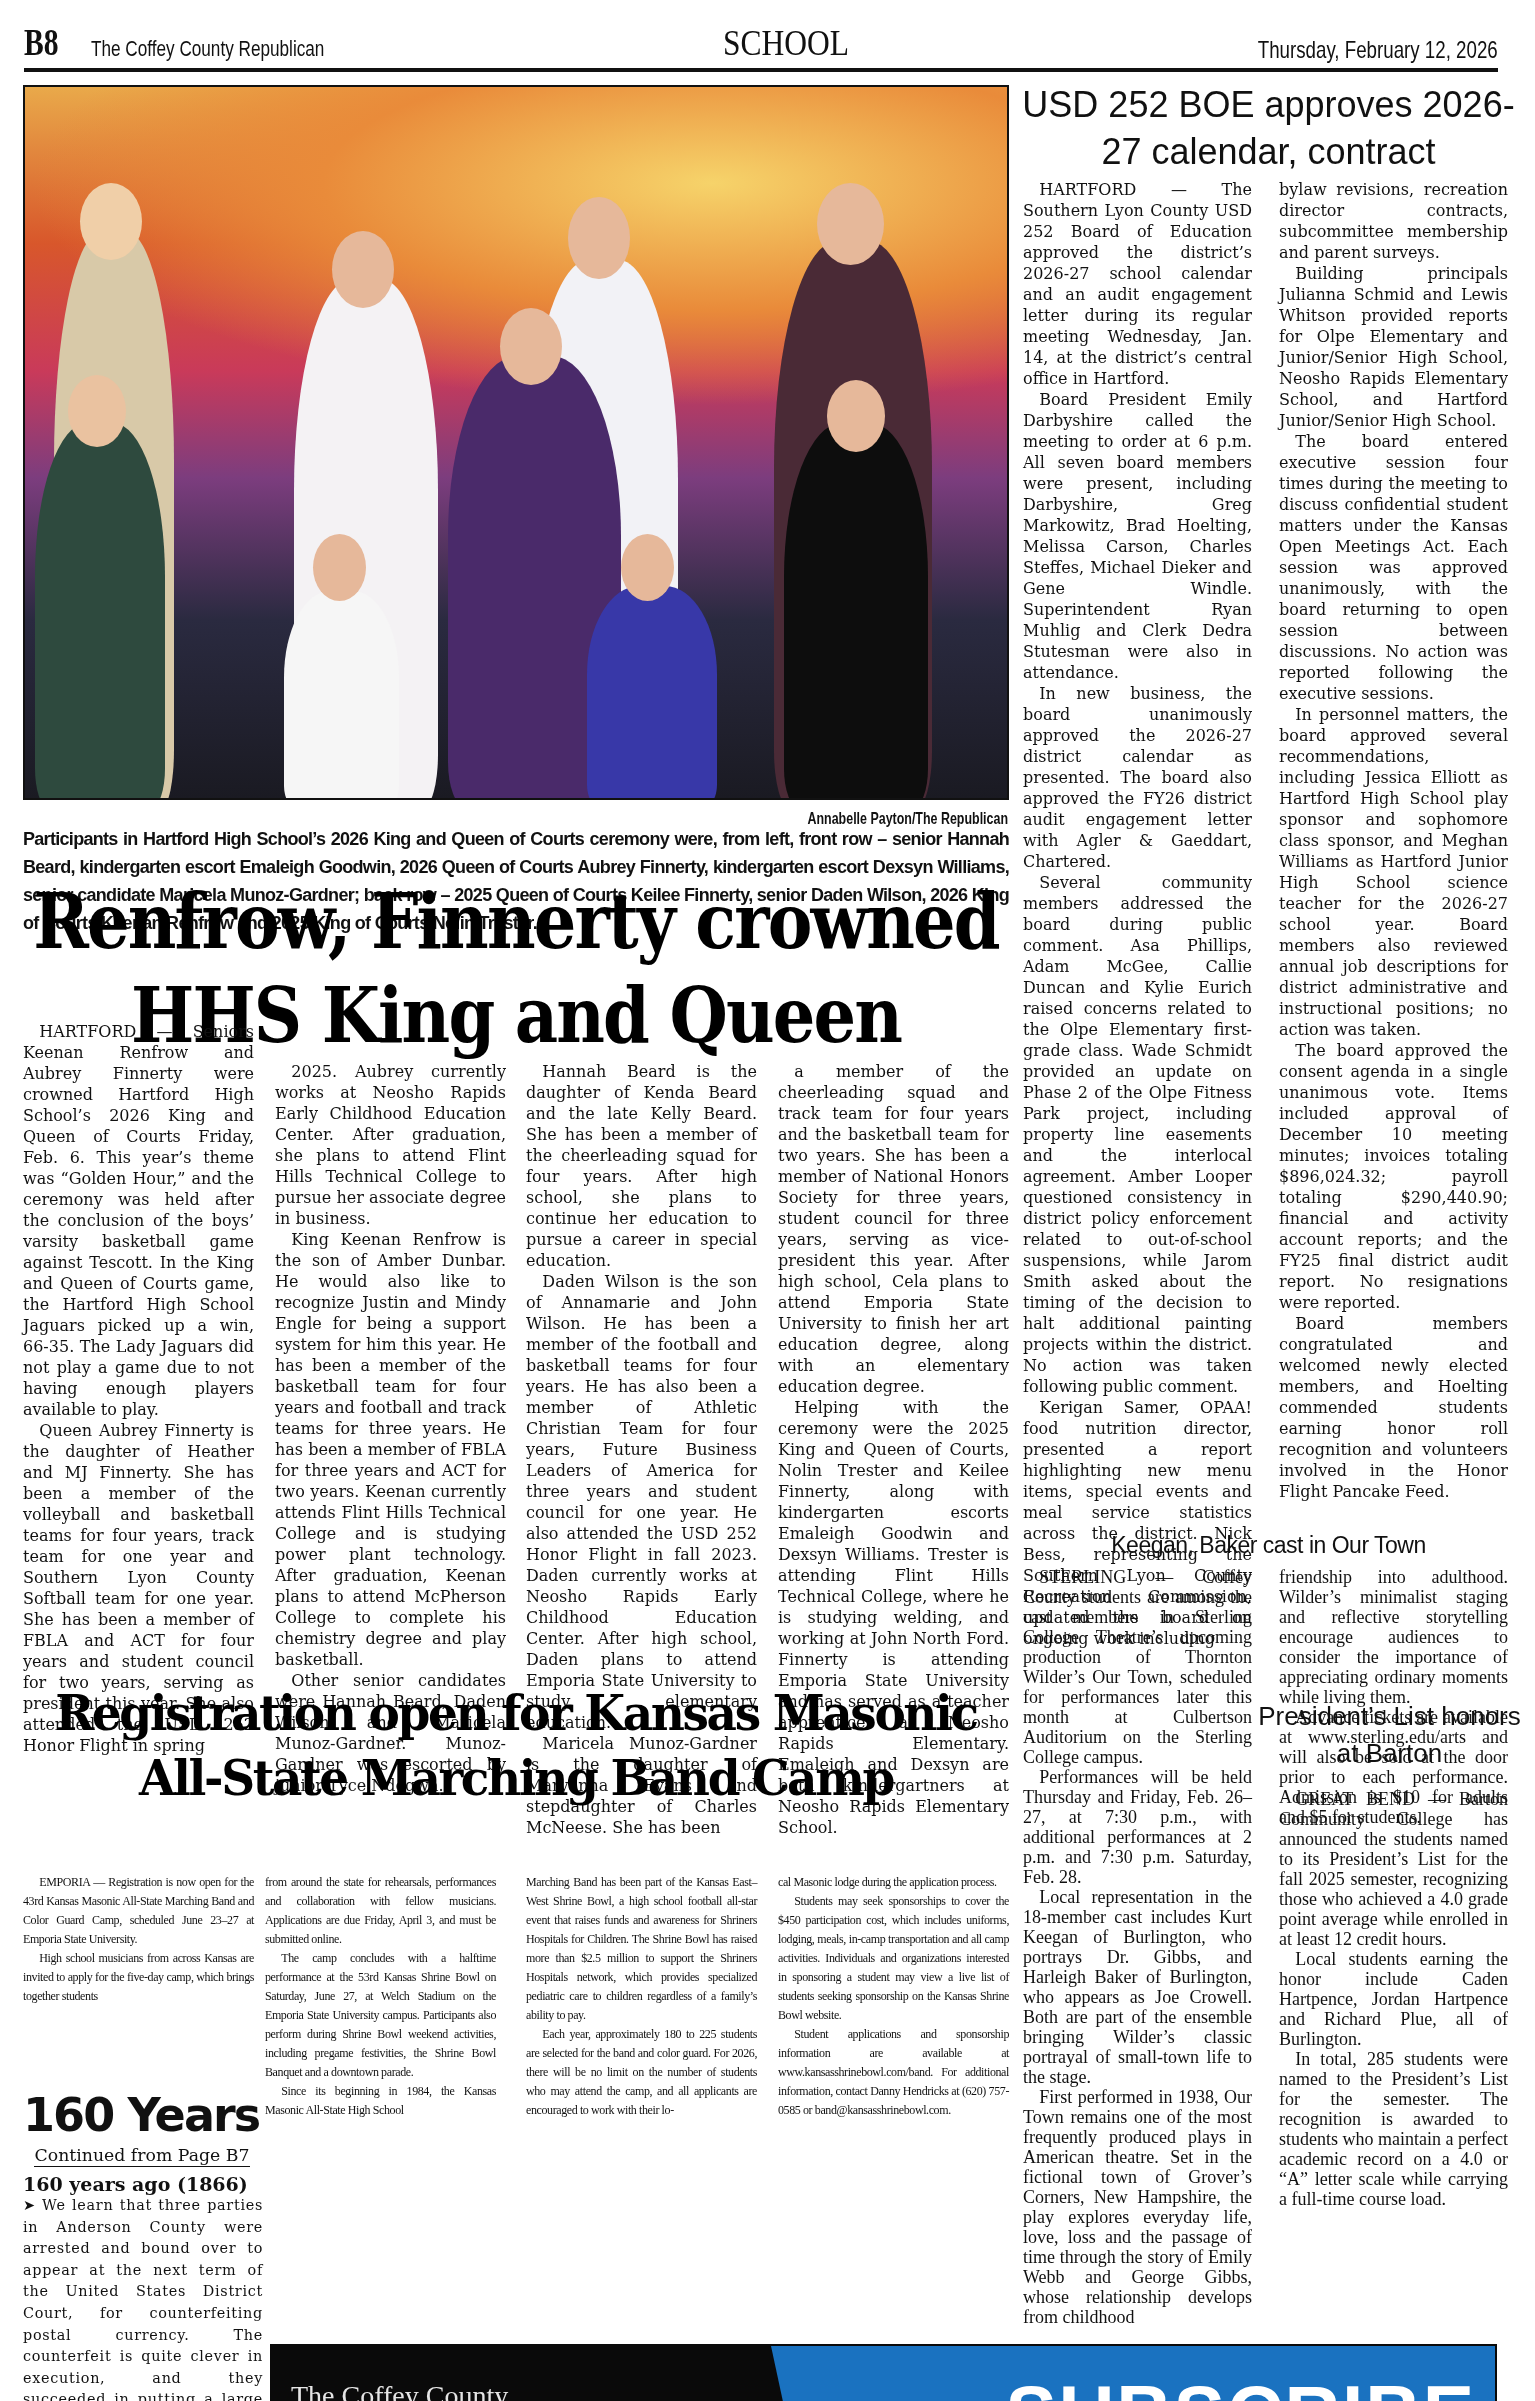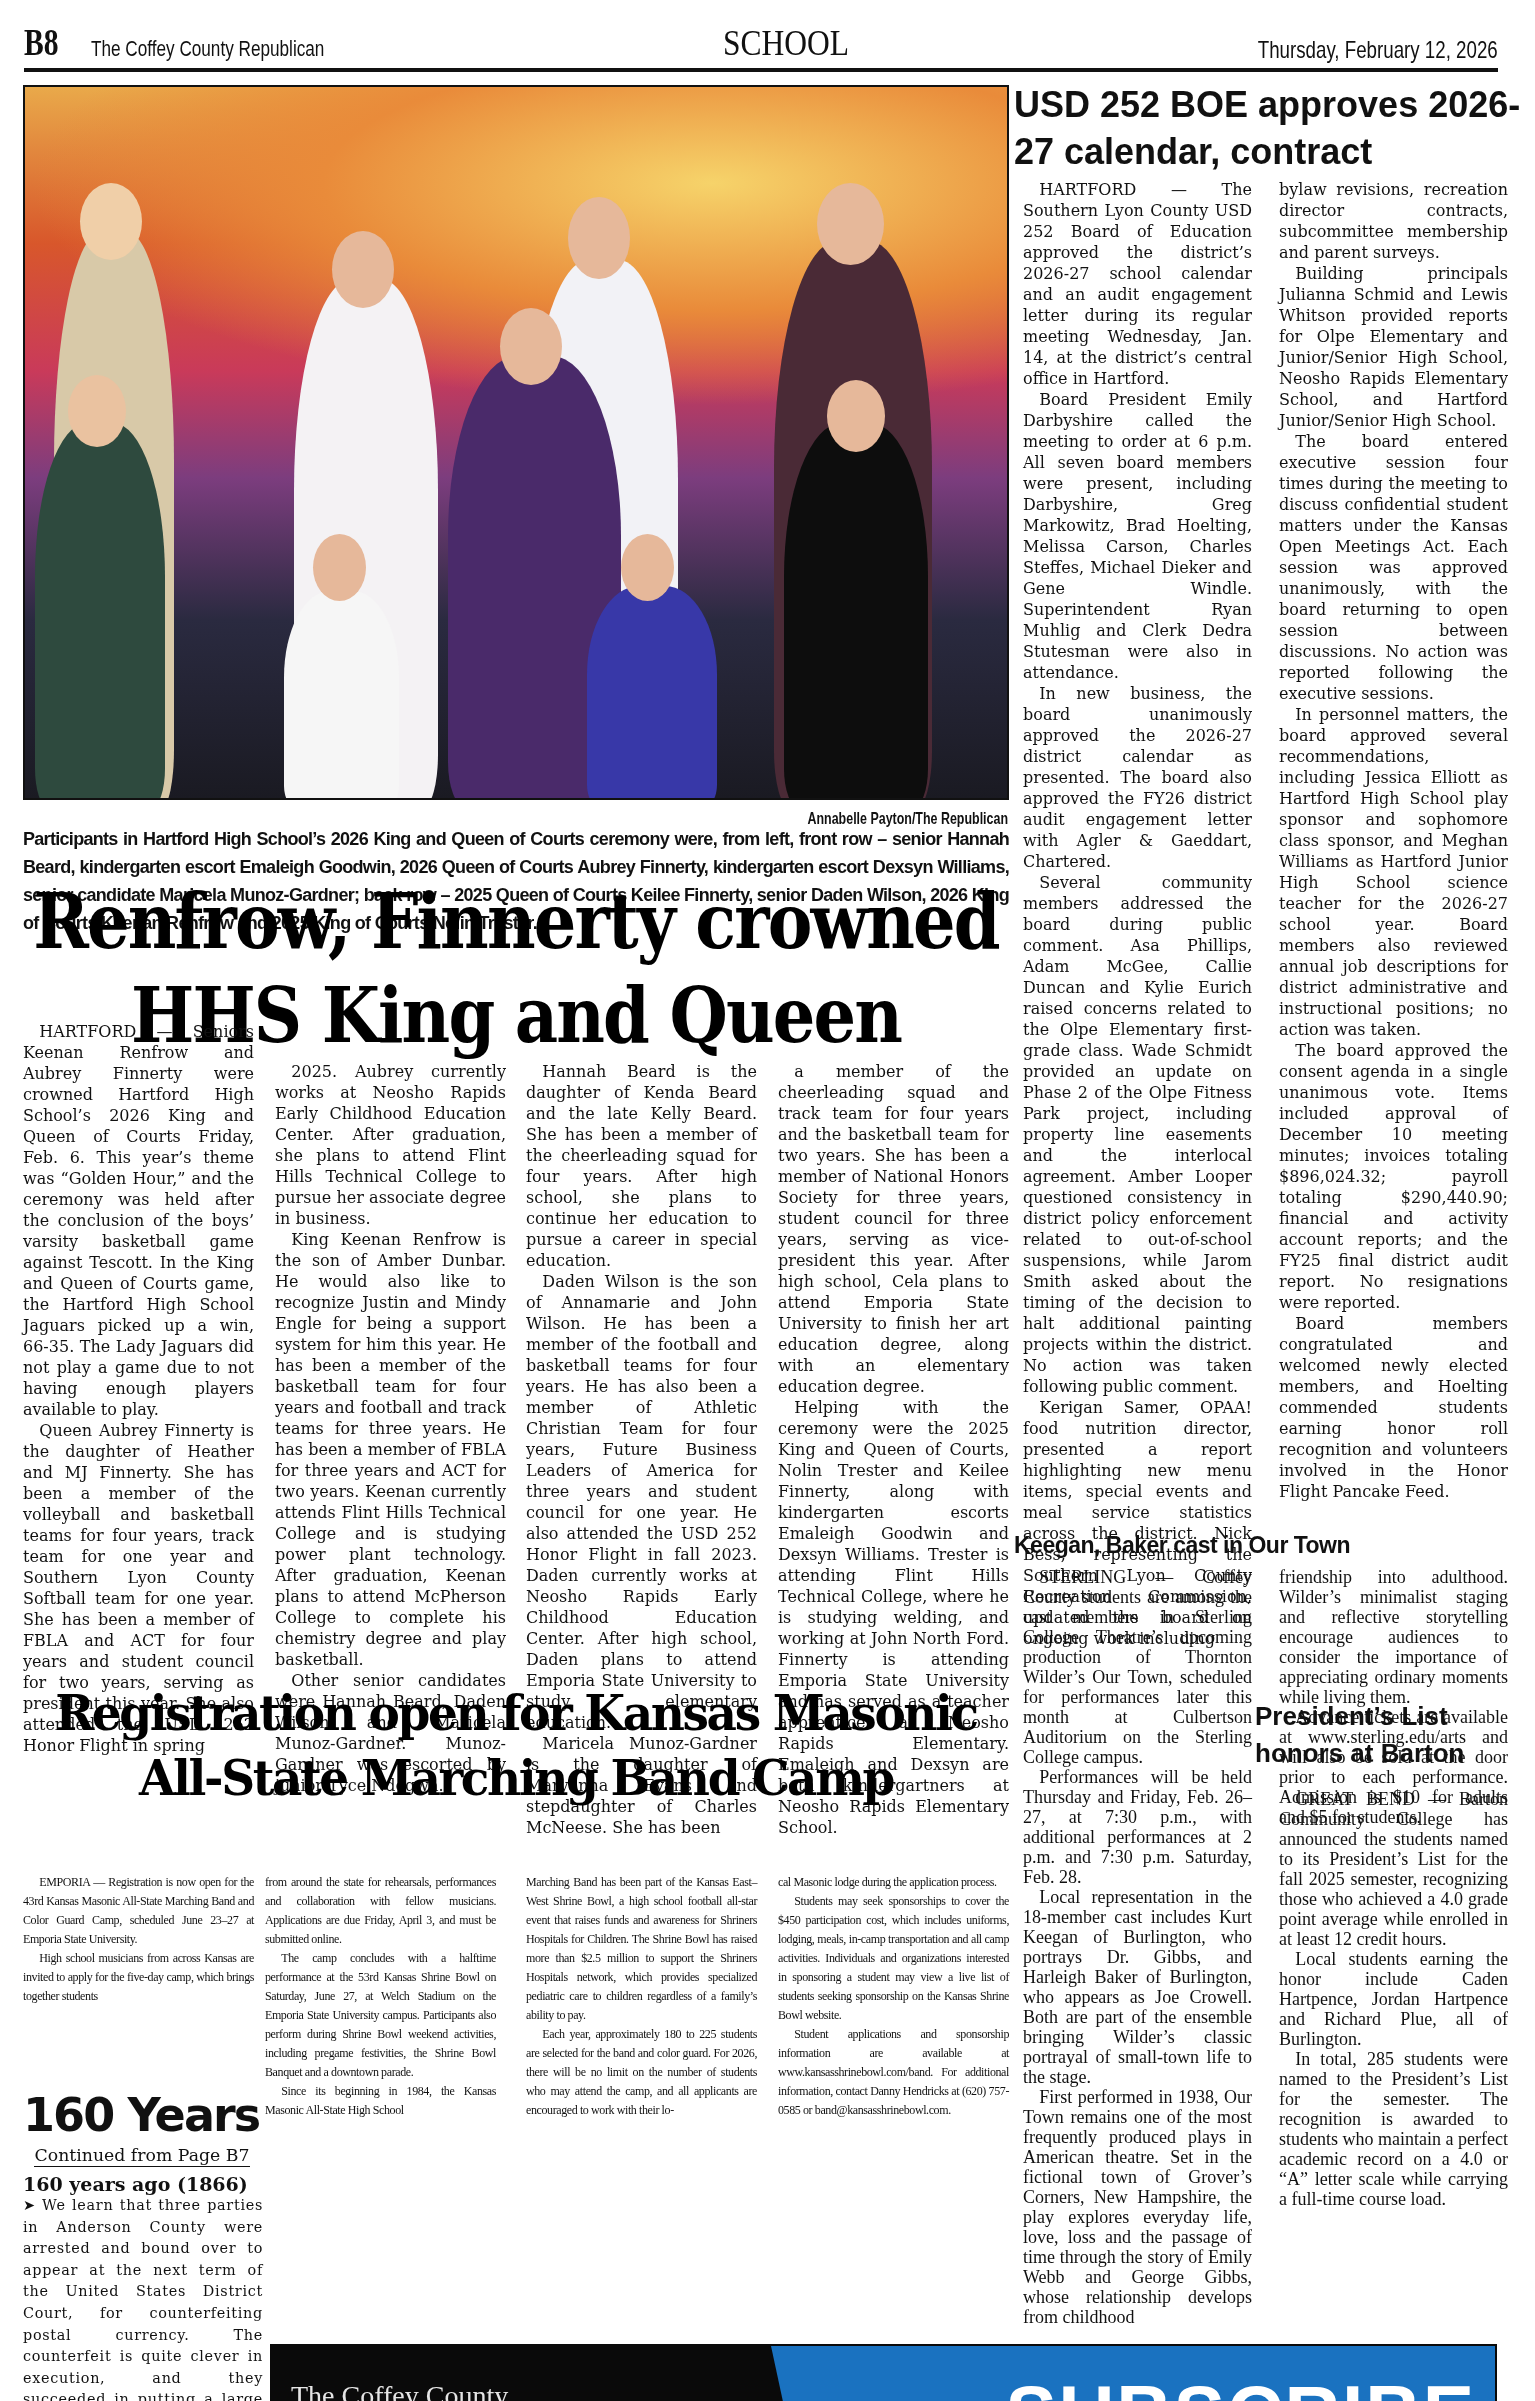--- a/index.html
+++ b/index.html
@@ -16,21 +16,21 @@
 #photo{left:23px;top:85px;width:986px;height:715px;border:2.9px solid #111;overflow:hidden;background:linear-gradient(180deg,#e9a94a 0%,#d8572b 22%,#c93a5a 40%,#7c3d7e 55%,#2a2a40 75%,#1a1a22 100%)}
 #photo .sky{position:absolute;left:0;top:0;width:100%;height:45%;background:radial-gradient(ellipse at 70% 30%,#f6d36a 0%,#e98b3a 40%,transparent 70%)}
 .fig{position:absolute;border-radius:40% 40% 10% 10%}
 .head{position:absolute;border-radius:50%;background:#e6b89a}
 #credit{left:672px;top:810px;width:336px;text-align:right;font:700 17.3px/1 "Liberation Sans",sans-serif;transform:scaleX(.72);transform-origin:right}
 #caption{left:23px;top:826px;width:986px;font:700 18px/1.55 "Liberation Sans",sans-serif;letter-spacing:-0.7px;text-align:justify}
 
 .hl-serif{font-family:"DejaVu Serif",serif;text-align:center;color:#000}
 #h-main{left:23px;top:874px;width:986px;font-size:67px;line-height:82px;transform:scaleY(1.15);transform-origin:top;letter-spacing:-1.9px}
 #h-reg{left:23px;top:1681px;width:986px;font-size:47px;line-height:62px;font-weight:700;letter-spacing:-2.4px;transform:scaleY(1.05);transform-origin:top}
-.hl-sans{font-family:"Liberation Sans",sans-serif;font-weight:700;text-align:left}
+.hl-sans{font-family:"Liberation Sans",sans-serif;font-weight:400;text-align:center}
 #h-usd{left:1014px;top:81px;width:509px;font-size:36px;line-height:47px}
 #h-keegan{left:1014px;top:1526px;width:509px;font-size:23px;line-height:38px;letter-spacing:-0.5px}
 #h-pres{left:1255px;top:1698px;width:269px;font-size:26px;line-height:37px}
 
 .col{position:absolute;font-size:16px;line-height:21px;text-align:justify;hyphens:auto}
 .col p{text-indent:16.3px}
 .col.narrow{font-family:"Liberation Serif",serif;font-size:18px;line-height:20px}
 .col.tight{font-family:"Liberation Serif",serif;font-size:12px;line-height:19px;letter-spacing:-0.4px}
 
 #h160{left:23px;top:2092px;width:240px;font:700 46px/1 "DejaVu Sans",sans-serif;letter-spacing:-1.9px}

